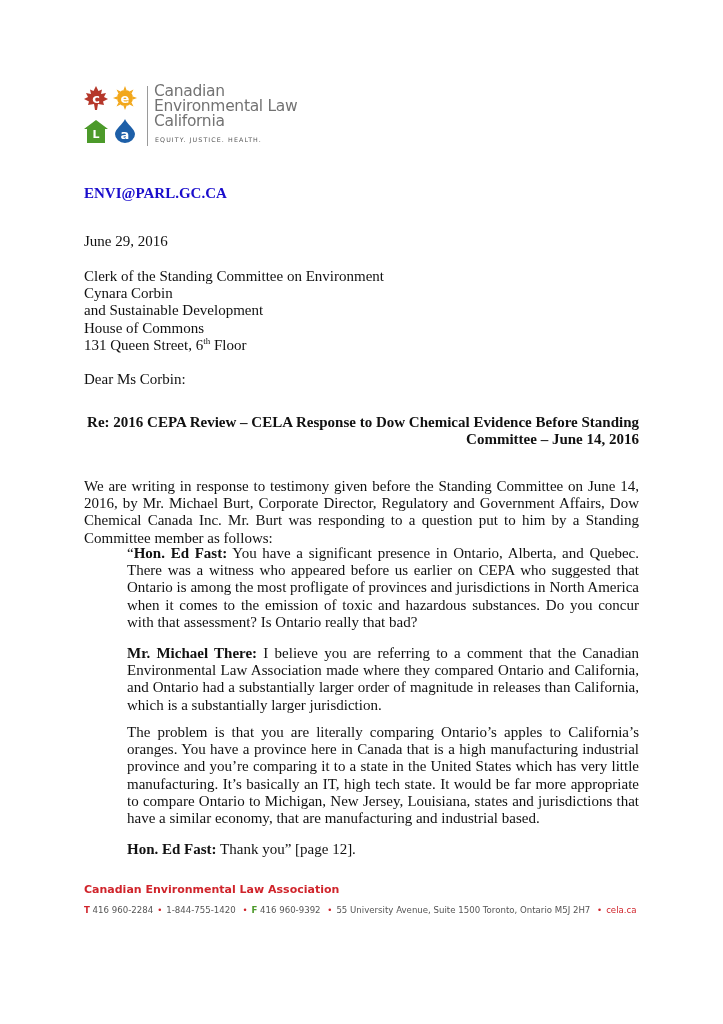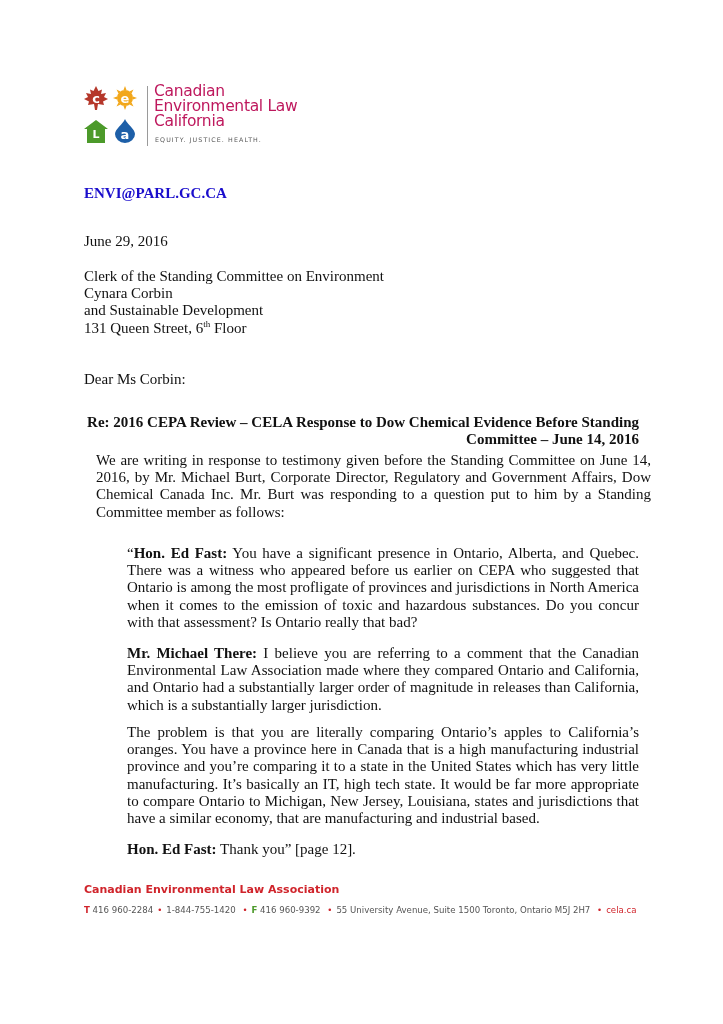--- a/index.html
+++ b/index.html
@@ -8,29 +8,29 @@
 
     
     .logo { position: absolute; left: 84px; top: 84px; width: 240px; height: 66px; }
     .logo-grid { position: absolute; left: 0; top: 2px; width: 54px; height: 60px; }
     .logo-tile { position: absolute; width: 24px; height: 24px; display: flex; align-items: center; justify-content: center; color: #fff; font-family: "DejaVu Sans", sans-serif; font-weight: bold; font-size: 13px; }
     .tile-c { left: 0; top: 0; }
     .tile-e { left: 29px; top: 0; }
     .tile-l { left: 0; top: 33px; }
     .tile-a { left: 29px; top: 33px; }
     .logo-divider { position: absolute; left: 63px; top: 2px; width: 1px; height: 60px; background: #9a9a9a; }
-    .logo-text { position: absolute; left: 70px; top: 0; font-family: "DejaVu Sans", sans-serif; color: #be185d; font-size: 15.5px; line-height: 15px; letter-spacing: -0.3px; }
+    .logo-text { position: absolute; left: 70px; top: 0; font-family: "DejaVu Sans", sans-serif; color: #737373; font-size: 15.5px; line-height: 15px; letter-spacing: -0.3px; }
     .logo-tagline { position: absolute; left: 71px; top: 52px; font-family: "DejaVu Sans", sans-serif; font-size: 6.3px; letter-spacing: 1.1px; color: #555; }
     .email { position: absolute; left: 84px; top: 185px; font-family: "Liberation Serif", serif; font-weight: bold; font-size: 15px; color: #1a0dcc; }
     .date { position: absolute; left: 84px; top: 233px; text-align: center; }
     .addr { position: absolute; left: 84px; top: 268px; }
     .addr div { white-space: nowrap; }
     .salutation { position: absolute; left: 84px; top: 371px; }
     .subject { position: absolute; left: 84px; top: 414px; width: 555px; font-weight: bold; text-align: right; }
-    .intro { position: absolute; left: 84px; top: 452px; width: 555px; text-align: justify; margin-left: 12px; }
+    .intro { position: absolute; left: 84px; top: 478px; width: 555px; text-align: justify; }
     .quote { position: absolute; left: 127px; width: 512px; text-align: justify; }
     .q1 { top: 545px; }
     .q2 { top: 645px; }
     .q3 { top: 724px; }
     .q4 { top: 841px; }
     .t { font-family: "Liberation Serif", serif; font-size: 15px; color: #111; line-height: 17.2px; }
     sup { font-size: 9px; line-height: 0; }
 
     
     .footer-org { position: absolute; left: 84px; top: 883px; font-family: "DejaVu Sans", sans-serif; font-size: 11px; font-weight: bold; color: #d0242b; }
@@ -92,20 +92,21 @@
   </div>
 
   <a class="email">ENVI@PARL.GC.CA</a>
 
   <div class="date t">June 29, 2016</div>
 
   <div class="addr t">
     <div>Clerk of the Standing Committee on Environment</div>
     <div>Cynara Corbin</div>
     <div>and Sustainable Development</div>
+    <div>House of Commons</div>
     <div><span>131 Queen Street, 6</span><sup>th</sup><span> Floor</span></div>
   </div>
 
   <div class="salutation t">Dear Ms Corbin:</div>
 
   <div class="subject t">Re: 2016 CEPA Review – CELA Response to Dow Chemical Evidence Before Standing Committee – June 14, 2016</div>
 
   <div class="intro t">We are writing in response to testimony given before the Standing Committee on June 14, 2016, by Mr. Michael Burt, Corporate Director, Regulatory and Government Affairs, Dow Chemical Canada Inc. Mr. Burt was responding to a question put to him by a Standing Committee member as follows:</div>
 
   <div class="quote q1 t"><span>“</span><b>Hon. Ed Fast:</b><span> You have a significant presence in Ontario, Alberta, and Quebec. There was a witness who appeared before us earlier on CEPA who suggested that Ontario is among the most profligate of provinces and jurisdictions in North America when it comes to the emission of toxic and hazardous substances. Do you concur with that assessment? Is Ontario really that bad?</span></div>

